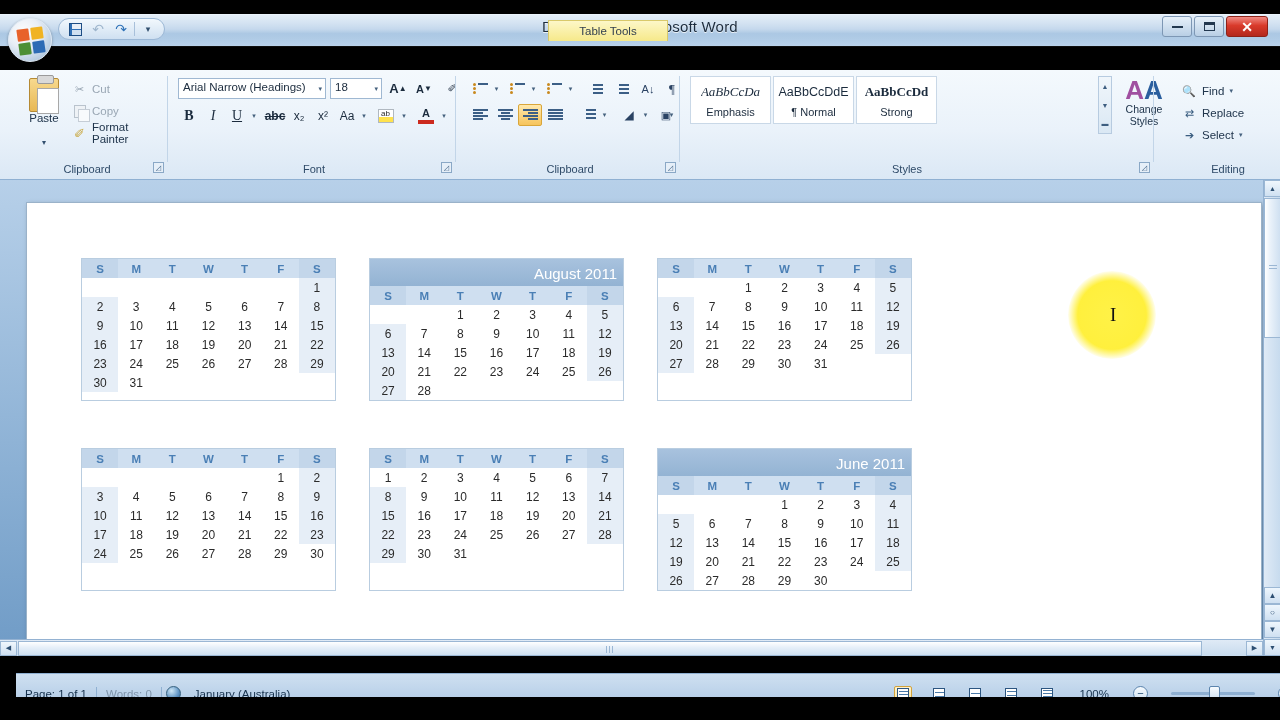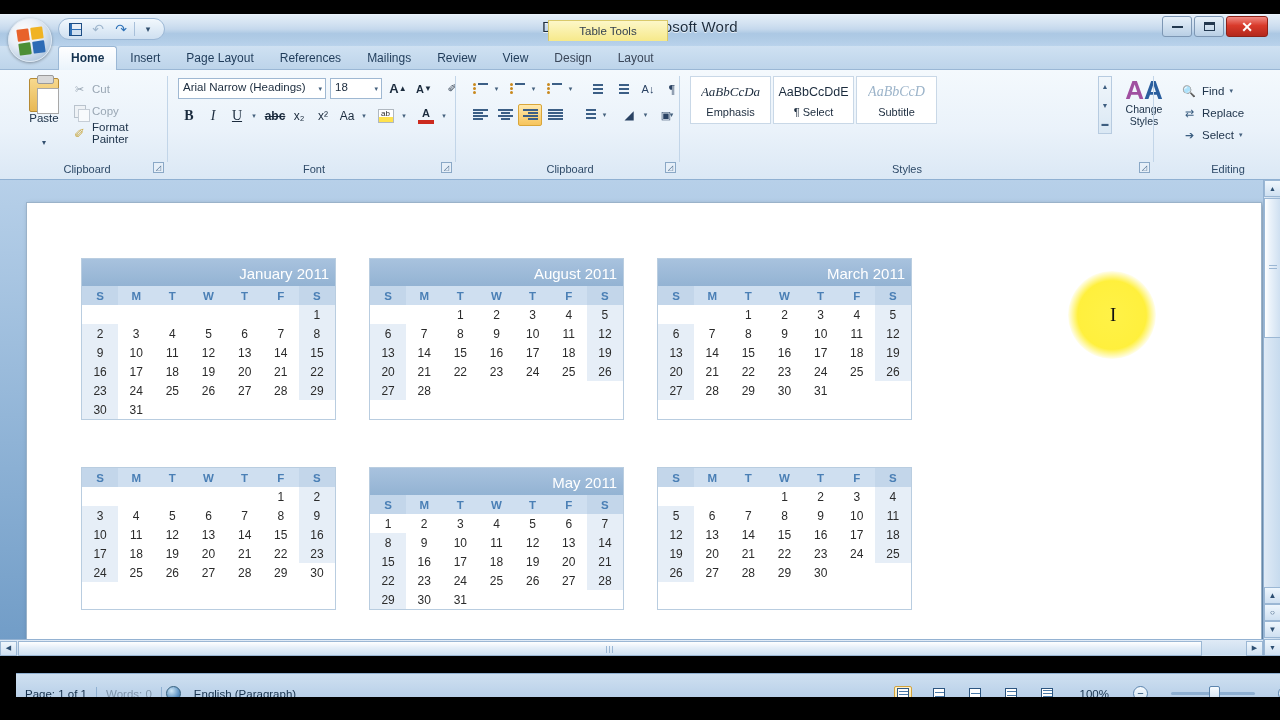--- a/index.html
+++ b/index.html
@@ -386,31 +386,20 @@
   <div class="win-btns">
     <div class="wb">
         <span class="min-gl"></span>
       </div>
     <div class="wb">
         <span class="max-gl"></span>
       </div>
     <div class="wb close">✕</div>
   </div>
 
-  <div class="ribbon-tabs">
-    <div class="rtab active">Home</div>
-    <div class="rtab">Insert</div>
-    <div class="rtab">Page Layout</div>
-    <div class="rtab">References</div>
-    <div class="rtab">Mailings</div>
-    <div class="rtab">Review</div>
-    <div class="rtab">View</div>
-    <div class="rtab ctx">Design</div>
-    <div class="rtab ctx">Layout</div>
-  </div>
 
   <div class="ribbon">
 
     <div class="grp g-clip">
       <div class="paste-btn">
         <span class="clip-ico"></span>
         <span>Paste</span>
         <span class="paste-caret">▾</span>
       </div>
       <div class="clip-cmds">
@@ -586,25 +575,25 @@
     </div>
 
     <div class="grp g-styles">
       <div class="style-gal">
         <div class="sty s-emph">
           <div class="sample">AaBbCcDa</div>
           <div class="nm">Emphasis</div>
         </div>
         <div class="sty s-norm">
           <div class="sample">AaBbCcDdE</div>
-          <div class="nm">¶ Select</div>
-        </div>
-        <div class="sty s-sub">
-          <div class="sample">AaBbCcD</div>
-          <div class="nm">Subtitle</div>
+          <div class="nm">¶ Normal</div>
+        </div>
+        <div class="sty s-strong">
+          <div class="sample">AaBbCcDd</div>
+          <div class="nm">Strong</div>
         </div>
       </div>
       <div class="gal-scroll">
         <div>▲</div>
         <div>▼</div>
         <div>▬</div>
       </div>
       <div class="chg-styles">
         <div class="chg-ico"><span>A</span><span>A</span></div>
         <div>Change</div>
@@ -634,21 +623,20 @@
     </div>
   </div>
 
   <div class="docarea">
     <div class="page">
 
       <div class="cal-grid">
 
         <div class="cal-row">
           <div class="cal">
-            <div class="cal-title">January 2011</div>
             <table class="cal-tbl">
                 <tbody>
                   <tr>
                     <th class="we">S</th>
                     <th>M</th>
                     <th>T</th>
                     <th>W</th>
                     <th>T</th>
                     <th>F</th>
                     <th class="we">S</th>
@@ -765,21 +753,20 @@
                     <td class="blank"></td>
                     <td class="blank"></td>
                     <td class="blank"></td>
                     <td class="blank"></td>
                     <td class="blank"></td>
                   </tr>
                 </tbody>
               </table>
           </div>
           <div class="cal">
-            <div class="cal-title">March 2011</div>
             <table class="cal-tbl">
                 <tbody>
                   <tr>
                     <th class="we">S</th>
                     <th>M</th>
                     <th>T</th>
                     <th>W</th>
                     <th>T</th>
                     <th>F</th>
                     <th class="we">S</th>
@@ -889,21 +876,20 @@
                     <td>26</td>
                     <td>27</td>
                     <td>28</td>
                     <td>29</td>
                     <td>30</td>
                   </tr>
                 </tbody>
               </table>
           </div>
           <div class="cal">
-            <div class="cal-title">May 2011</div>
             <table class="cal-tbl">
                 <tbody>
                   <tr>
                     <th class="we">S</th>
                     <th>M</th>
                     <th>T</th>
                     <th>W</th>
                     <th>T</th>
                     <th>F</th>
                     <th class="we">S</th>
@@ -950,20 +936,21 @@
                     <td>31</td>
                     <td class="blank"></td>
                     <td class="blank"></td>
                     <td class="blank"></td>
                     <td class="blank"></td>
                   </tr>
                 </tbody>
               </table>
           </div>
           <div class="cal">
+            <div class="cal-title">June 2011</div>
             <table class="cal-tbl">
                 <tbody>
                   <tr>
                     <th class="we">S</th>
                     <th>M</th>
                     <th>T</th>
                     <th>W</th>
                     <th>T</th>
                     <th>F</th>
                     <th class="we">S</th>
@@ -1041,21 +1028,21 @@
     <div class="vsb-extra" style="bottom:18px;">▼</div>
     <div class="vsb-btn" style="position:absolute;bottom:0;">▼</div>
   </div>
 
   <div class="statusbar">
     <div class="sb-item">Page: 1 of 1</div>
     <div class="sb-vsep"></div>
     <div class="sb-item dim">Words: 0</div>
     <div class="sb-vsep"></div>
     <div class="globe-ico"></div>
-    <div class="sb-item">English (Paragraph)</div>
+    <div class="sb-item">January (Australia)</div>
 
     <div class="sb-right">
       <div class="view-btn sel">
         <span class="vb-gl">
             <i style="top:2px"></i>
             <i style="top:5px"></i>
             <i style="top:8px"></i>
           </span>
       </div>
       <div class="view-btn">

